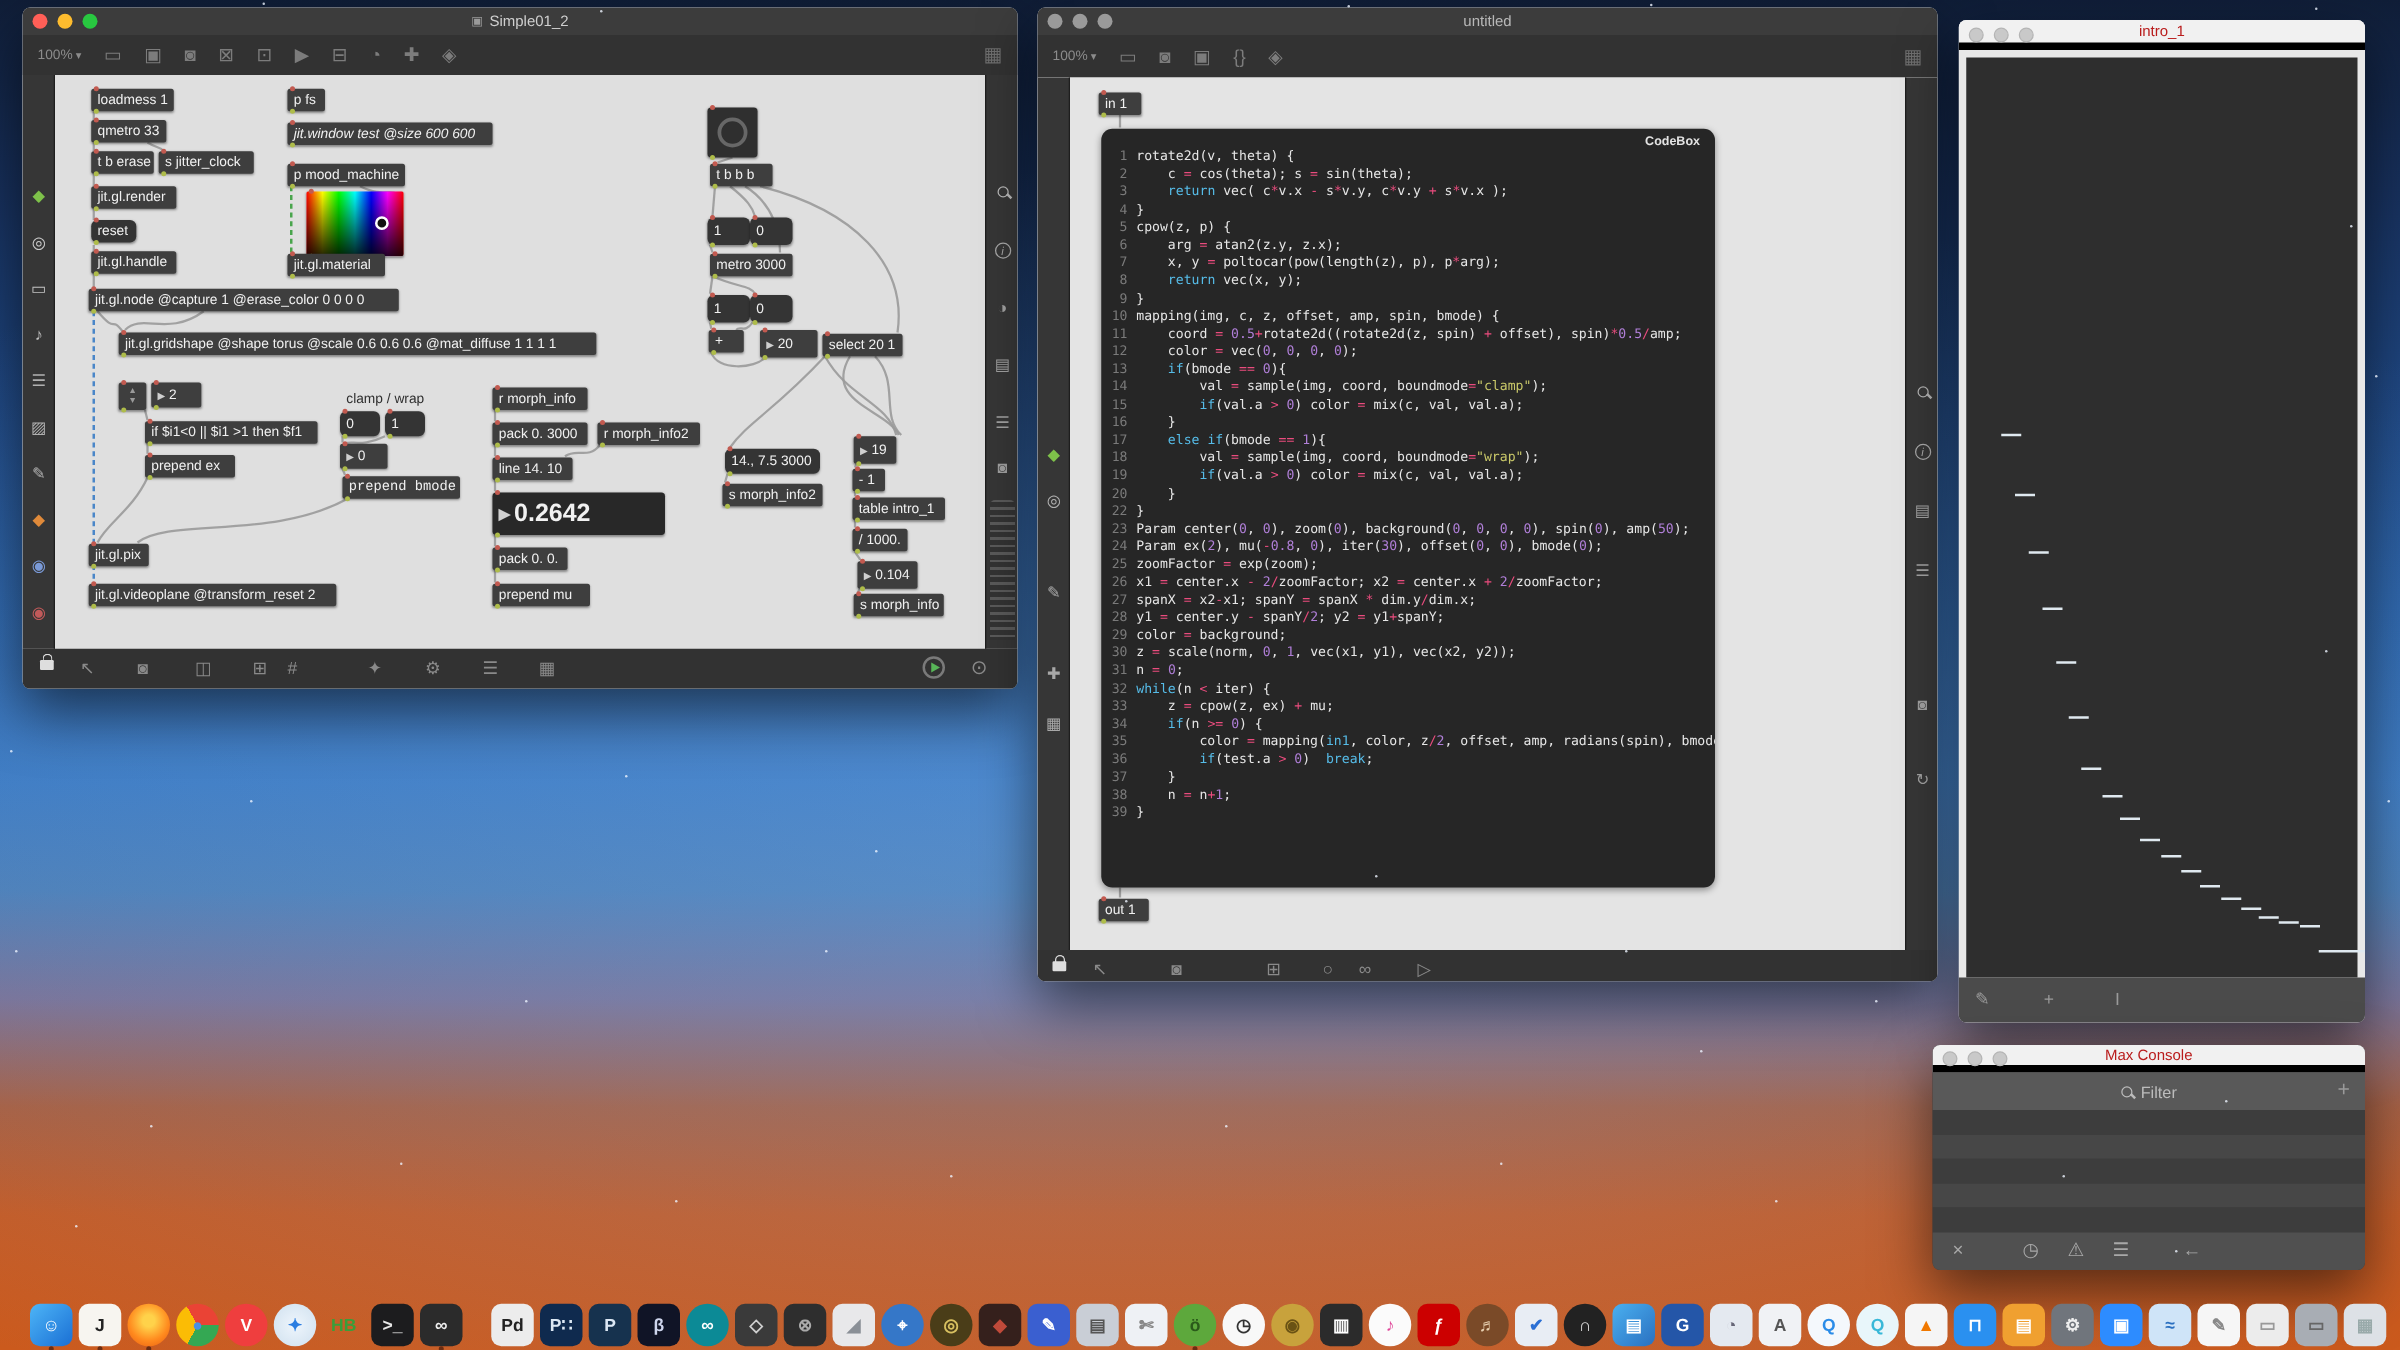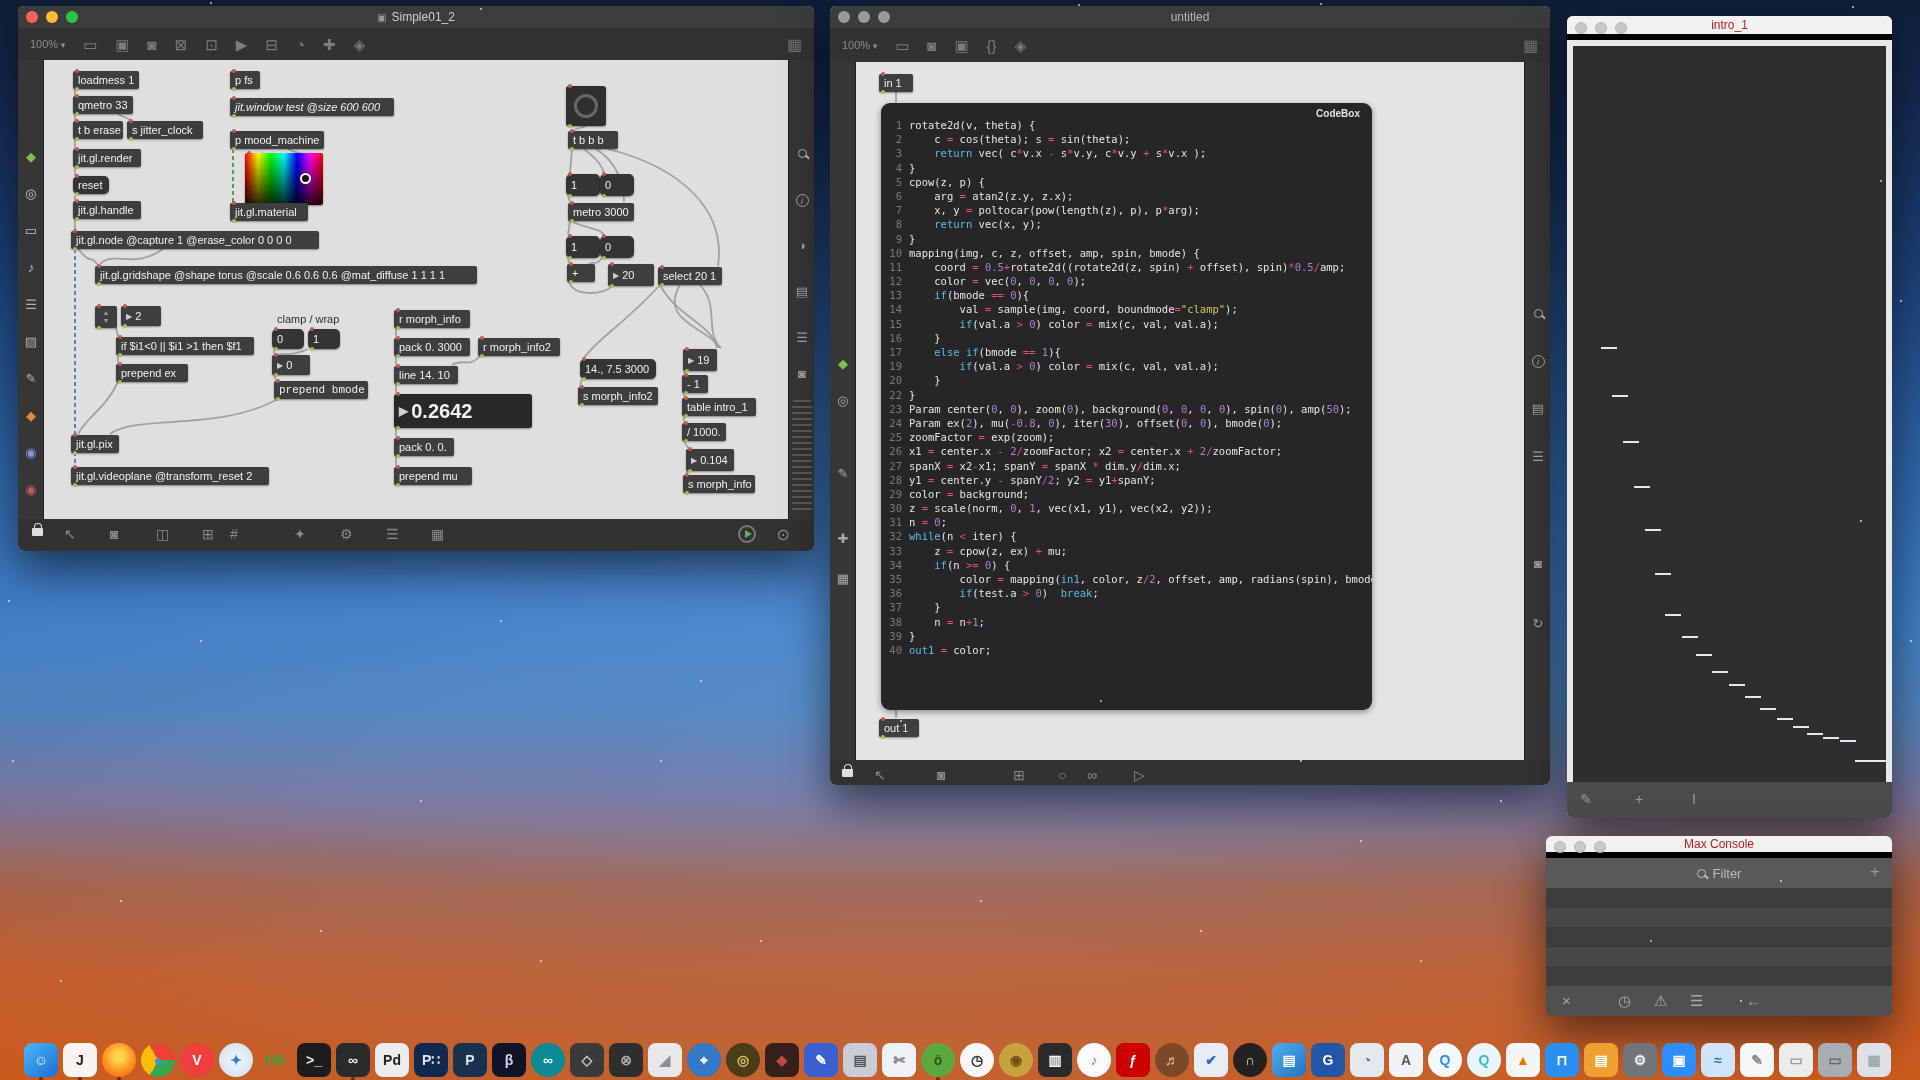--- a/index.html
+++ b/index.html
@@ -325,41 +325,41 @@
           <div class="cl"><span class="ln">8</span><span class="ct"><span>    </span><span class="tk-kw">return</span><span> vec(x, y);</span></span></div>
           <div class="cl"><span class="ln">9</span><span class="ct"><span>}</span></span></div>
           <div class="cl"><span class="ln">10</span><span class="ct"><span>mapping(img, c, z, offset, amp, spin, bmode) {</span></span></div>
           <div class="cl"><span class="ln">11</span><span class="ct"><span>    coord </span><span class="tk-op">=</span><span> </span><span class="tk-num">0.5</span><span class="tk-op">+</span><span>rotate2d((rotate2d(z, spin) </span><span class="tk-op">+</span><span> offset), spin)</span><span class="tk-op">*</span><span class="tk-num">0.5</span><span class="tk-op">/</span><span>amp;</span></span></div>
           <div class="cl"><span class="ln">12</span><span class="ct"><span>    color </span><span class="tk-op">=</span><span> vec(</span><span class="tk-num">0</span><span>, </span><span class="tk-num">0</span><span>, </span><span class="tk-num">0</span><span>, </span><span class="tk-num">0</span><span>);</span></span></div>
           <div class="cl"><span class="ln">13</span><span class="ct"><span>    </span><span class="tk-kw">if</span><span>(bmode </span><span class="tk-op">==</span><span> </span><span class="tk-num">0</span><span>){</span></span></div>
           <div class="cl"><span class="ln">14</span><span class="ct"><span>        val </span><span class="tk-op">=</span><span> sample(img, coord, boundmode</span><span class="tk-op">=</span><span class="tk-str">"clamp"</span><span>);</span></span></div>
           <div class="cl"><span class="ln">15</span><span class="ct"><span>        </span><span class="tk-kw">if</span><span>(val.a </span><span class="tk-op">&gt;</span><span> </span><span class="tk-num">0</span><span>) color </span><span class="tk-op">=</span><span> mix(c, val, val.a);</span></span></div>
           <div class="cl"><span class="ln">16</span><span class="ct"><span>    }</span></span></div>
           <div class="cl"><span class="ln">17</span><span class="ct"><span>    </span><span class="tk-kw">else</span><span> </span><span class="tk-kw">if</span><span>(bmode </span><span class="tk-op">==</span><span> </span><span class="tk-num">1</span><span>){</span></span></div>
+          <div class="cl"><span class="ln">18</span><span class="ct"><span>        val </span><span class="tk-op">=</span><span> sample(img, coord, boundmode</span><span class="tk-op">=</span><span class="tk-str">"wrap"</span><span>);</span></span></div>
           <div class="cl"><span class="ln">19</span><span class="ct"><span>        </span><span class="tk-kw">if</span><span>(val.a </span><span class="tk-op">&gt;</span><span> </span><span class="tk-num">0</span><span>) color </span><span class="tk-op">=</span><span> mix(c, val, val.a);</span></span></div>
           <div class="cl"><span class="ln">20</span><span class="ct"><span>    }</span></span></div>
           <div class="cl"><span class="ln">22</span><span class="ct"><span>}</span></span></div>
           <div class="cl"><span class="ln">23</span><span class="ct"><span>Param center(</span><span class="tk-num">0</span><span>, </span><span class="tk-num">0</span><span>), zoom(</span><span class="tk-num">0</span><span>), background(</span><span class="tk-num">0</span><span>, </span><span class="tk-num">0</span><span>, </span><span class="tk-num">0</span><span>, </span><span class="tk-num">0</span><span>), spin(</span><span class="tk-num">0</span><span>), amp(</span><span class="tk-num">50</span><span>);</span></span></div>
           <div class="cl"><span class="ln">24</span><span class="ct"><span>Param ex(</span><span class="tk-num">2</span><span>), mu(</span><span class="tk-op">-</span><span class="tk-num">0.8</span><span>, </span><span class="tk-num">0</span><span>), iter(</span><span class="tk-num">30</span><span>), offset(</span><span class="tk-num">0</span><span>, </span><span class="tk-num">0</span><span>), bmode(</span><span class="tk-num">0</span><span>);</span></span></div>
           <div class="cl"><span class="ln">25</span><span class="ct"><span>zoomFactor </span><span class="tk-op">=</span><span> exp(zoom);</span></span></div>
           <div class="cl"><span class="ln">26</span><span class="ct"><span>x1 </span><span class="tk-op">=</span><span> center.x </span><span class="tk-op">-</span><span> </span><span class="tk-num">2</span><span class="tk-op">/</span><span>zoomFactor; x2 </span><span class="tk-op">=</span><span> center.x </span><span class="tk-op">+</span><span> </span><span class="tk-num">2</span><span class="tk-op">/</span><span>zoomFactor;</span></span></div>
           <div class="cl"><span class="ln">27</span><span class="ct"><span>spanX </span><span class="tk-op">=</span><span> x2</span><span class="tk-op">-</span><span>x1; spanY </span><span class="tk-op">=</span><span> spanX </span><span class="tk-op">*</span><span> dim.y</span><span class="tk-op">/</span><span>dim.x;</span></span></div>
           <div class="cl"><span class="ln">28</span><span class="ct"><span>y1 </span><span class="tk-op">=</span><span> center.y </span><span class="tk-op">-</span><span> spanY</span><span class="tk-op">/</span><span class="tk-num">2</span><span>; y2 </span><span class="tk-op">=</span><span> y1</span><span class="tk-op">+</span><span>spanY;</span></span></div>
           <div class="cl"><span class="ln">29</span><span class="ct"><span>color </span><span class="tk-op">=</span><span> background;</span></span></div>
           <div class="cl"><span class="ln">30</span><span class="ct"><span>z </span><span class="tk-op">=</span><span> scale(norm, </span><span class="tk-num">0</span><span>, </span><span class="tk-num">1</span><span>, vec(x1, y1), vec(x2, y2));</span></span></div>
           <div class="cl"><span class="ln">31</span><span class="ct"><span>n </span><span class="tk-op">=</span><span> </span><span class="tk-num">0</span><span>;</span></span></div>
           <div class="cl"><span class="ln">32</span><span class="ct"><span class="tk-kw">while</span><span>(n </span><span class="tk-op">&lt;</span><span> iter) {</span></span></div>
           <div class="cl"><span class="ln">33</span><span class="ct"><span>    z </span><span class="tk-op">=</span><span> cpow(z, ex) </span><span class="tk-op">+</span><span> mu;</span></span></div>
           <div class="cl"><span class="ln">34</span><span class="ct"><span>    </span><span class="tk-kw">if</span><span>(n </span><span class="tk-op">&gt;=</span><span> </span><span class="tk-num">0</span><span>) {</span></span></div>
           <div class="cl"><span class="ln">35</span><span class="ct"><span>        color </span><span class="tk-op">=</span><span> mapping(</span><span class="tk-kw">in1</span><span>, color, z</span><span class="tk-op">/</span><span class="tk-num">2</span><span>, offset, amp, radians(spin), bmode);</span></span></div>
           <div class="cl"><span class="ln">36</span><span class="ct"><span>        </span><span class="tk-kw">if</span><span>(test.a </span><span class="tk-op">&gt;</span><span> </span><span class="tk-num">0</span><span>)  </span><span class="tk-kw">break</span><span>;</span></span></div>
           <div class="cl"><span class="ln">37</span><span class="ct"><span>    }</span></span></div>
           <div class="cl"><span class="ln">38</span><span class="ct"><span>    n </span><span class="tk-op">=</span><span> n</span><span class="tk-op">+</span><span class="tk-num">1</span><span>;</span></span></div>
           <div class="cl"><span class="ln">39</span><span class="ct"><span>}</span></span></div>
-          <div class="cl"><span class="ln">40</span><span class="ct"><span class="tk-kw">out1</span><span> </span><span class="tk-op">=</span><span> color;</span></span></div>
         </div>
     </div>
     <div class="pobj" style="left:49px;top:713px;width:40px">out 1</div>
     <div class="botbar" id="w2botbar" style="height:25px">
         <span class="bico" style="left: 12px; top: 2px;"><span class="lockg"></span></span>
         <span class="bico" style="left: 44px;">↖</span>
         <span class="bico" style="left: 107px;">◙</span>
         <span class="bico" style="left: 183px;">⊞</span>
         <span class="bico" style="left: 228px;">○</span>
         <span class="bico" style="left: 257px;">∞</span>
@@ -437,21 +437,21 @@
   <div id="dock">
       <div class="dicon run" style="background: linear-gradient(135deg, rgb(77, 181, 247), rgb(26, 111, 212)); color: rgb(255, 255, 255);">☺</div>
       <div class="dicon run" style="background: rgb(247, 245, 240); color: rgb(34, 34, 34);">J</div>
       <div class="dicon round run" style="background: radial-gradient(circle at 50% 40%, rgb(255, 210, 74) 18%, rgb(255, 138, 30) 60%, rgb(232, 90, 16)); color: rgb(255, 255, 255);"></div>
       <div class="dicon round" style="background: conic-gradient(from -30deg, rgb(234, 67, 53) 0deg, rgb(234, 67, 53) 33%, rgb(52, 168, 83) 33%, rgb(52, 168, 83) 66%, rgb(251, 188, 5) 66%, rgb(251, 188, 5) 100%); color: rgb(74, 144, 226);">●</div>
       <div class="dicon round" style="background: rgb(239, 62, 62); color: rgb(255, 255, 255);">V</div>
       <div class="dicon round" style="background: radial-gradient(circle, rgb(238, 245, 252), rgb(207, 224, 238)); color: rgb(42, 125, 225);">✦</div>
       <div class="dicon" style="background: rgba(0, 0, 0, 0); color: rgb(58, 158, 58);">HB</div>
       <div class="dicon" style="background: rgb(28, 28, 30); color: rgb(232, 232, 232);">&gt;_</div>
       <div class="dicon run" style="background: rgb(43, 43, 43); color: rgb(240, 240, 240);">∞</div>
-      <div class="dicon" style="background: rgb(236, 236, 236); color: rgb(34, 34, 34);">Pd</div>
+      <div class="dicon" style="background: rgb(236, 236, 236); color: rgb(34, 34, 34); margin-left: 18px;">Pd</div>
       <div class="dicon" style="background: rgb(15, 42, 78); color: rgb(220, 232, 244);">P∷</div>
       <div class="dicon" style="background: rgb(22, 50, 78); color: rgb(220, 232, 244);">P</div>
       <div class="dicon" style="background: rgb(16, 20, 38); color: rgb(207, 214, 238);">β</div>
       <div class="dicon round" style="background: rgb(12, 138, 150); color: rgb(255, 255, 255);">∞</div>
       <div class="dicon" style="background: rgb(58, 58, 58); color: rgb(207, 207, 207);">◇</div>
       <div class="dicon" style="background: rgb(46, 46, 46); color: rgb(170, 170, 170);">⊗</div>
       <div class="dicon" style="background: rgb(232, 232, 234); color: rgb(138, 143, 150);">◢</div>
       <div class="dicon round" style="background: rgb(53, 119, 200); color: rgb(255, 255, 255);">⌖</div>
       <div class="dicon round" style="background: rgb(74, 61, 24); color: rgb(216, 192, 96);">◎</div>
       <div class="dicon" style="background: rgb(53, 32, 28); color: rgb(192, 74, 58);">◆</div>

